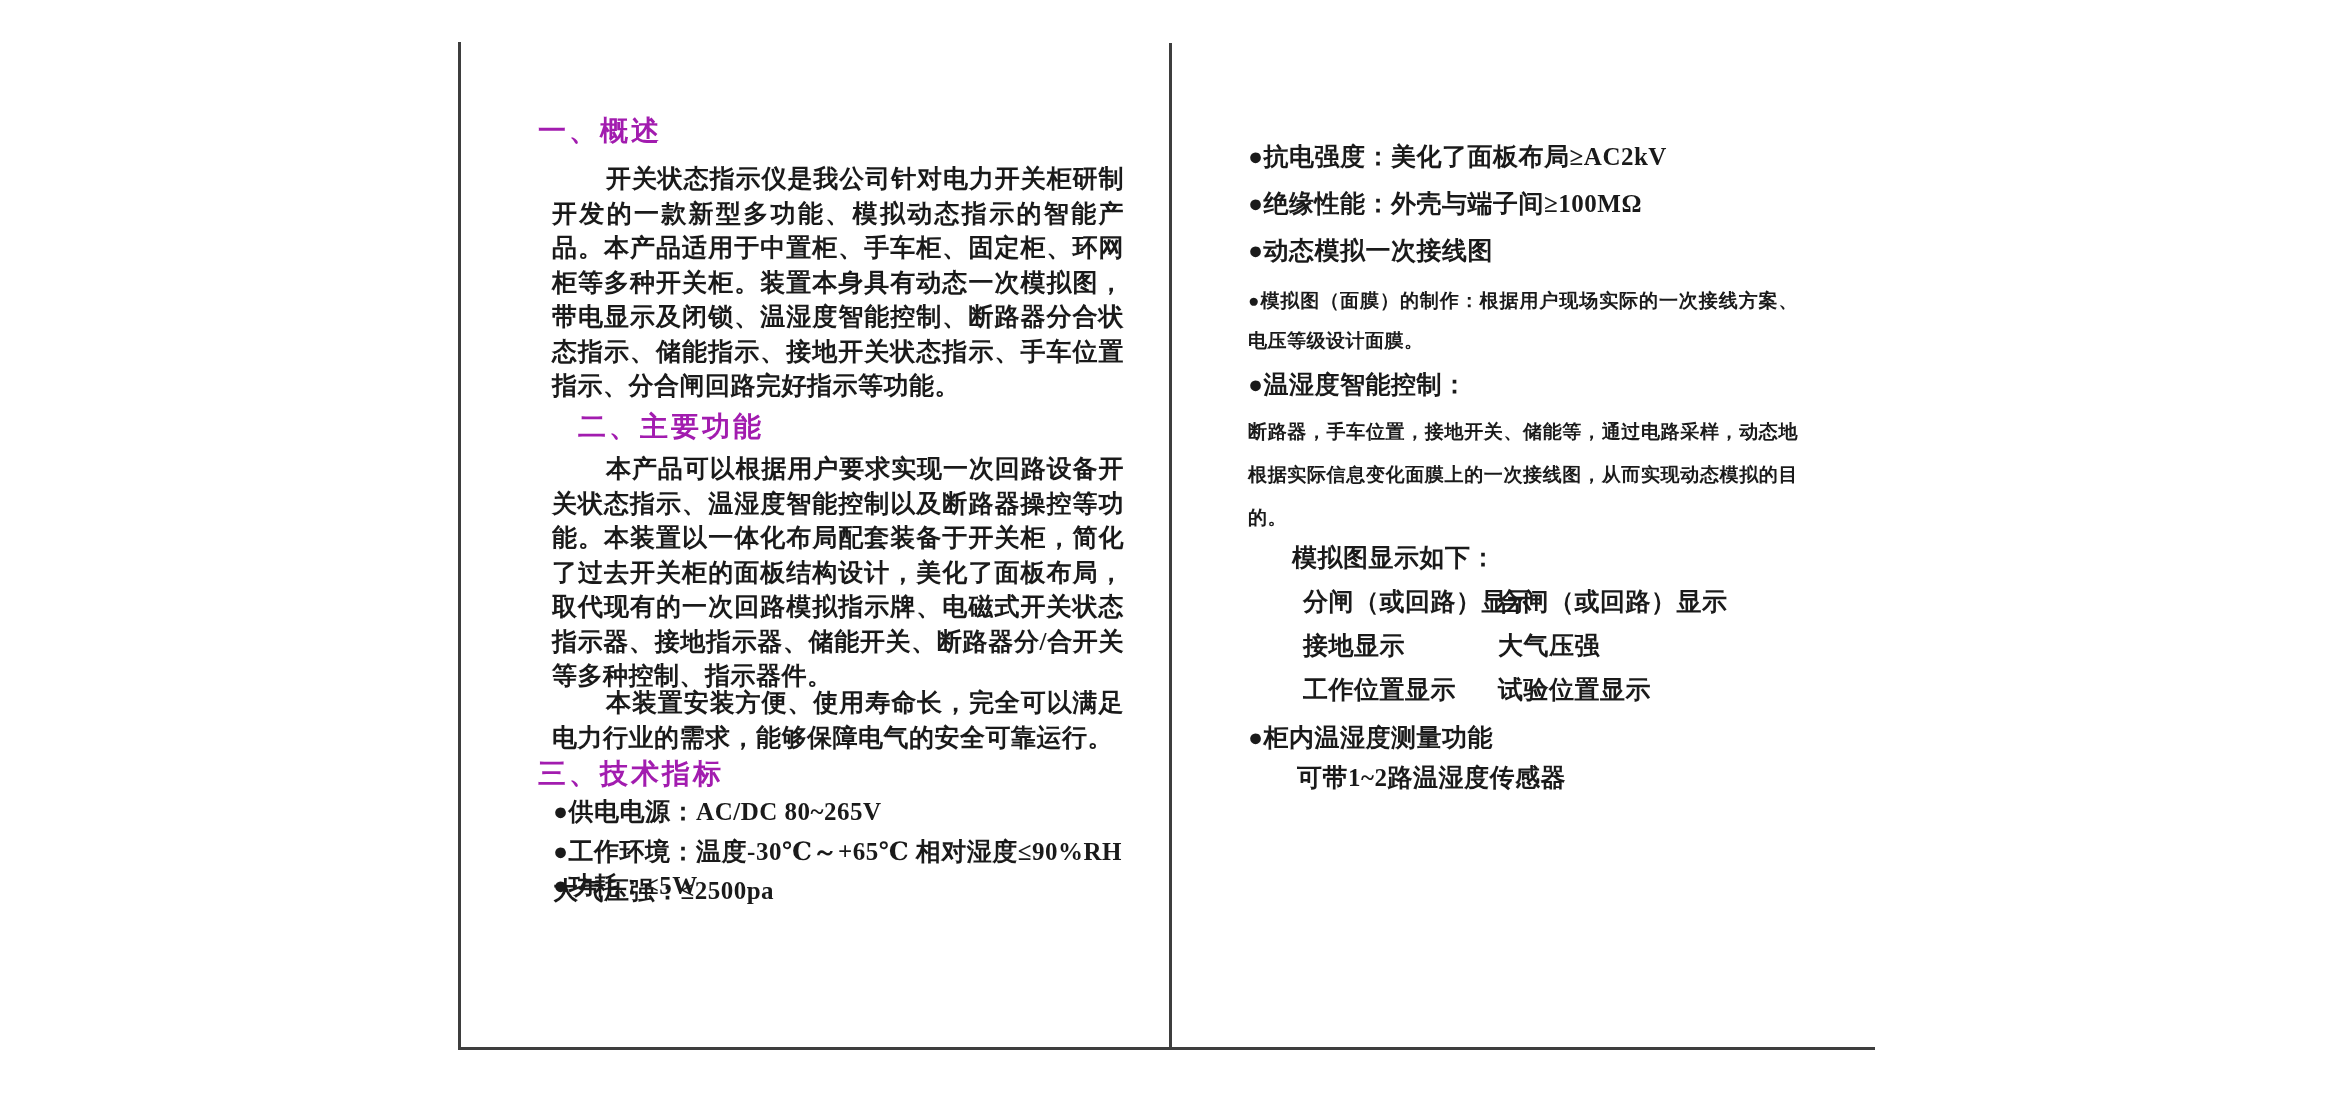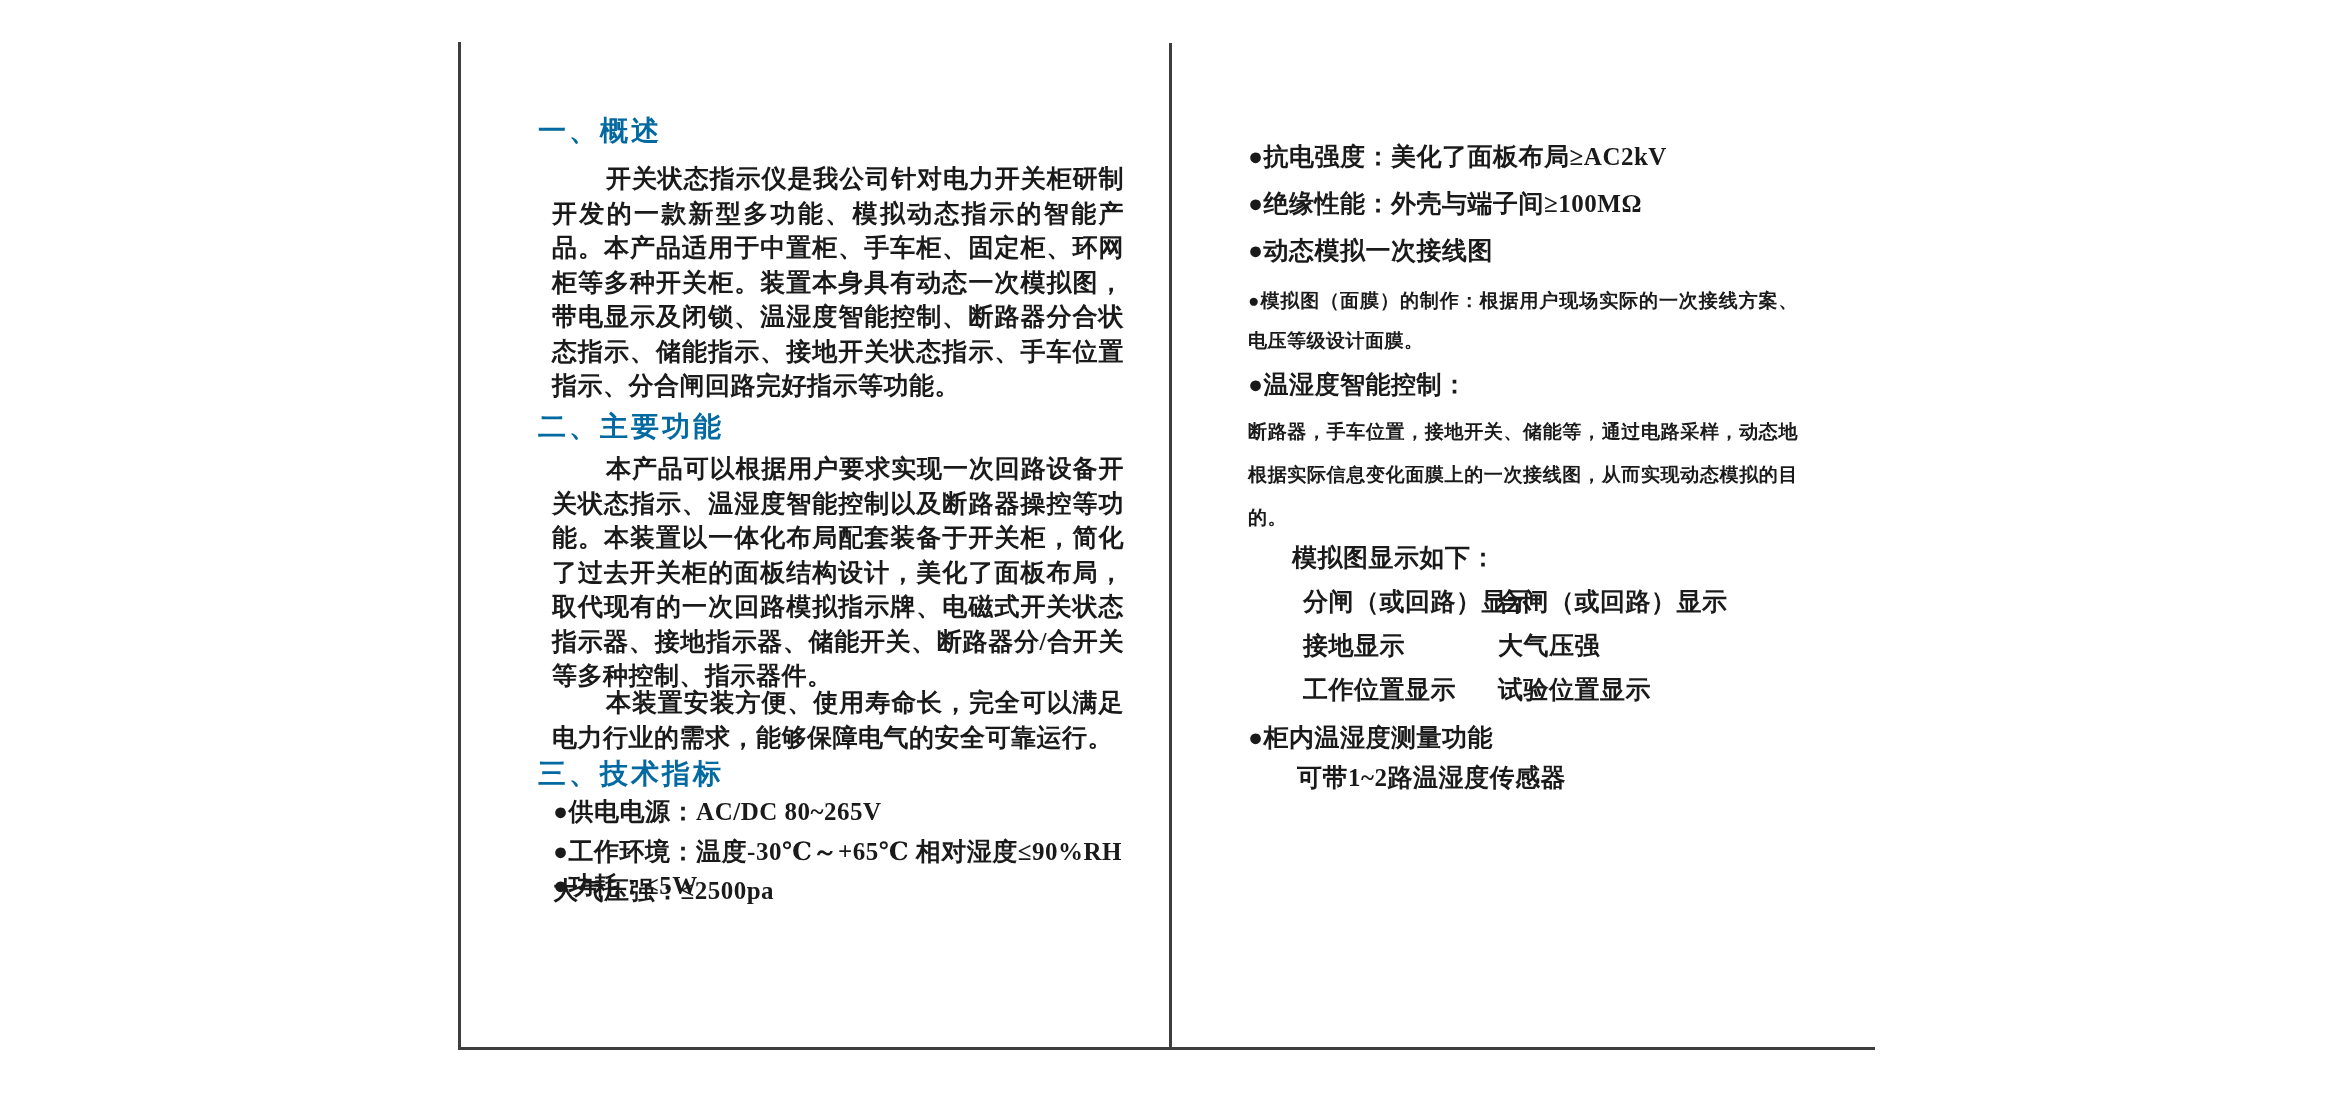--- a/index.html
+++ b/index.html
@@ -24,21 +24,21 @@
   #rule-bottom { left: 458px;  top: 1047px; width: 1417px; height: 3px;    }
 
   .heading {
     position: absolute;
     left: 538px;
     font-family: "Liberation Sans", "DejaVu Sans", sans-serif;
     font-size: 28px;
     font-weight: 600;
     letter-spacing: 3px;
     white-space: nowrap;
-    color: #0369a1;
+    color: #a21caf;
   }
   .para {
     position: absolute;
     left: 552px;
     width: 572px;
     font-size: 25px;
     font-weight: bold;
     line-height: 34.5px;
     text-align: justify;
     text-align-last: left;
@@ -94,21 +94,21 @@
 <body>
 
 <div class="rule" id="rule-left"></div>
 <div class="rule" id="rule-center"></div>
 <div class="rule" id="rule-bottom"></div>
 
 <div class="heading" style="top:112px;">一、概述</div>
 
 <div class="para indent" style="top:162px;">开关状态指示仪是我公司针对电力开关柜研制开发的一款新型多功能、模拟动态指示的智能产品。本产品适用于中置柜、手车柜、固定柜、环网柜等多种开关柜。装置本身具有动态一次模拟图，带电显示及闭锁、温湿度智能控制、断路器分合状态指示、储能指示、接地开关状态指示、手车位置指示、分合闸回路完好指示等功能。</div>
 
-<div class="heading" style="top:408px;">二、主要功能</div>
+<div class="heading" style="top:408px;margin-left:40px;">二、主要功能</div>
 
 <div class="para indent" style="top:452px;">本产品可以根据用户要求实现一次回路设备开关状态指示、温湿度智能控制以及断路器操控等功能。本装置以一体化布局配套装备于开关柜，简化了过去开关柜的面板结构设计，美化了面板布局，取代现有的一次回路模拟指示牌、电磁式开关状态指示器、接地指示器、储能开关、断路器分/合开关等多种控制、指示器件。</div>
 
 <div class="para indent" style="top:686px;">本装置安装方便、使用寿命长，完全可以满足电力行业的需求，能够保障电气的安全可靠运行。</div>
 
 <div class="heading" style="top:755px;">三、技术指标</div>
 
 <div class="spec-line" style="top:795px;">●供电电源：AC/DC 80~265V</div>
 
 <div class="spec-line" style="top:835px;">●工作环境：温度-30℃～+65℃  相对湿度≤90%RH</div>

